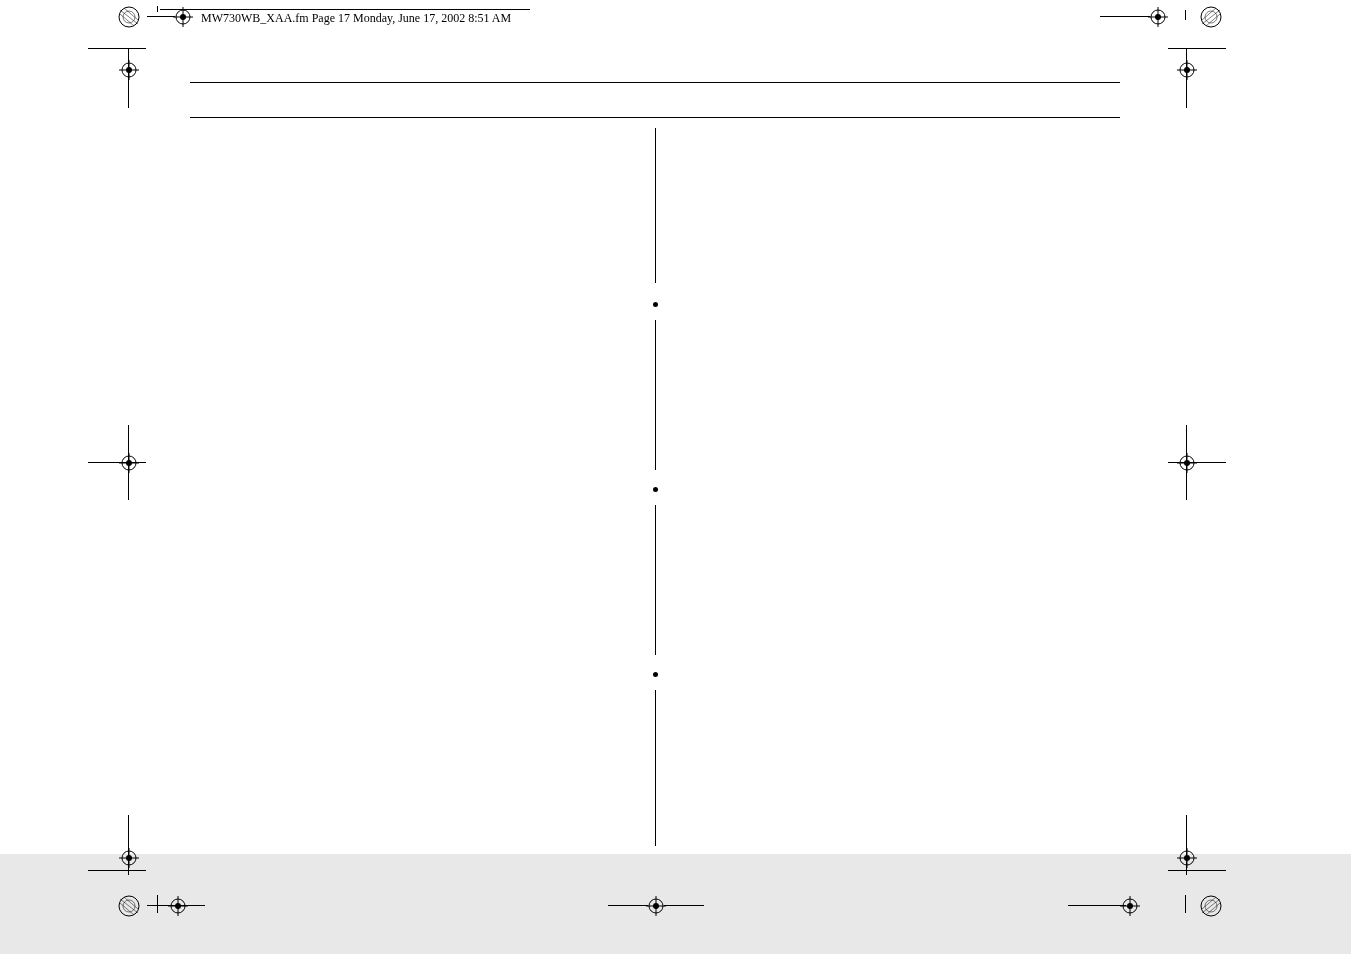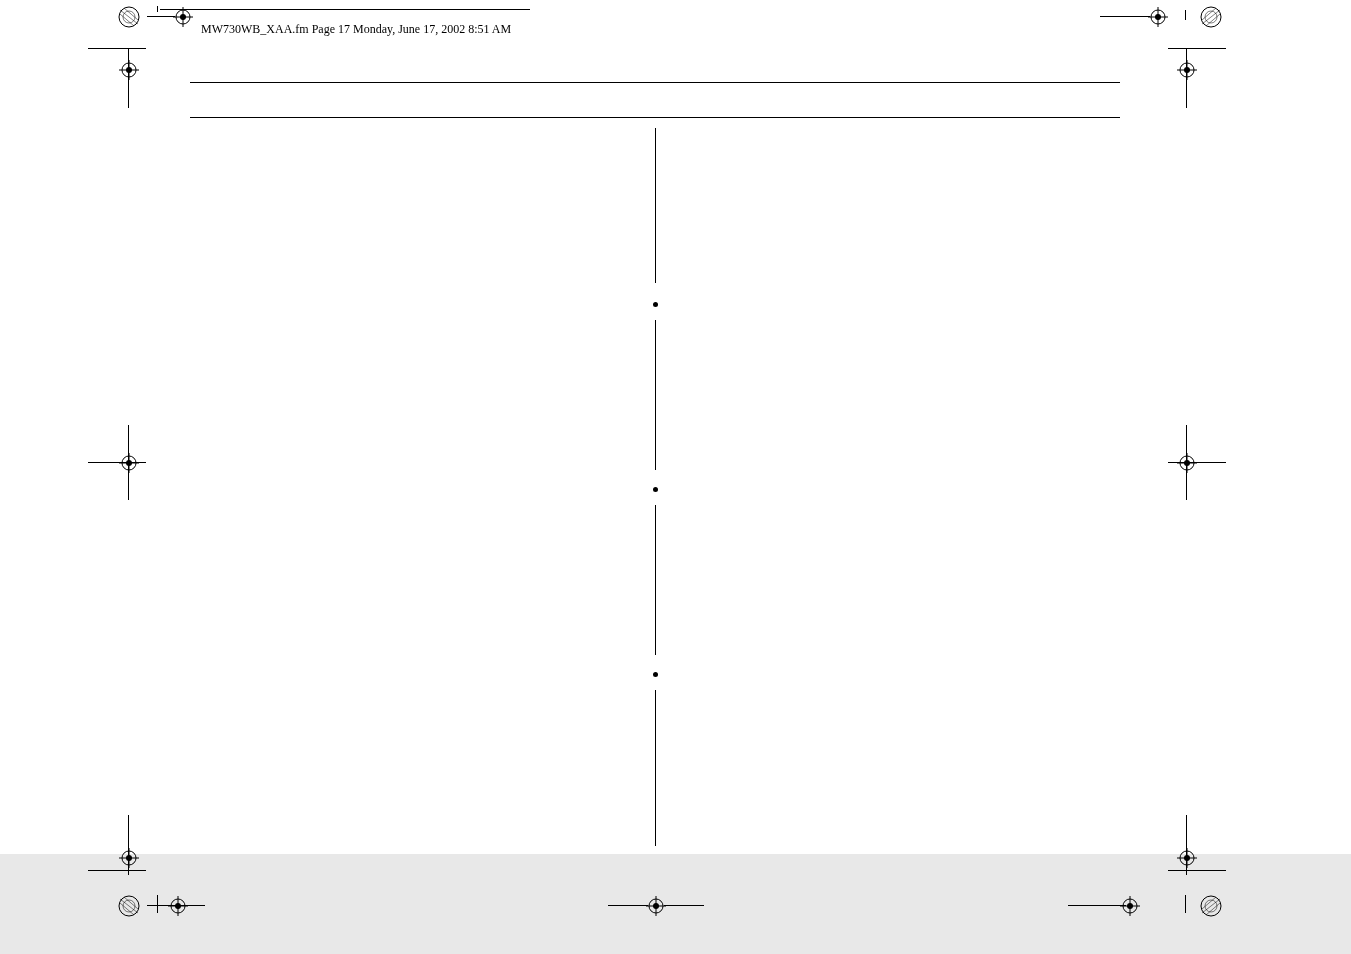--- a/index.html
+++ b/index.html
@@ -73,21 +73,21 @@
     position: absolute;
     width: 1px;
     background: #000;
   }
 </style>
 </head>
 <body>
 
 <div class="footer-band"></div>
 
-<div class="header-text" style="left:201px; top:22px;">MW730WB_XAA.fm  Page 17  Monday, June 17, 2002  8:51 AM</div>
+<div class="header-text" style="left:201px; top:11px;">MW730WB_XAA.fm  Page 17  Monday, June 17, 2002  8:51 AM</div>
 
 <div class="thin-line" style="left:160px; top:9px; width:370px; height:1px;"></div>
 
 <div class="rule" style="left:190px; top:82px; width:930px; height:1px;"></div>
 <div class="rule" style="left:190px; top:117px; width:930px; height:1px;"></div>
 
 <div class="vseg" style="top:128px; height:155px;"></div>
 <div class="dot" style="top:302px;"></div>
 <div class="vseg" style="top:320px; height:150px;"></div>
 <div class="dot" style="top:487px;"></div>

